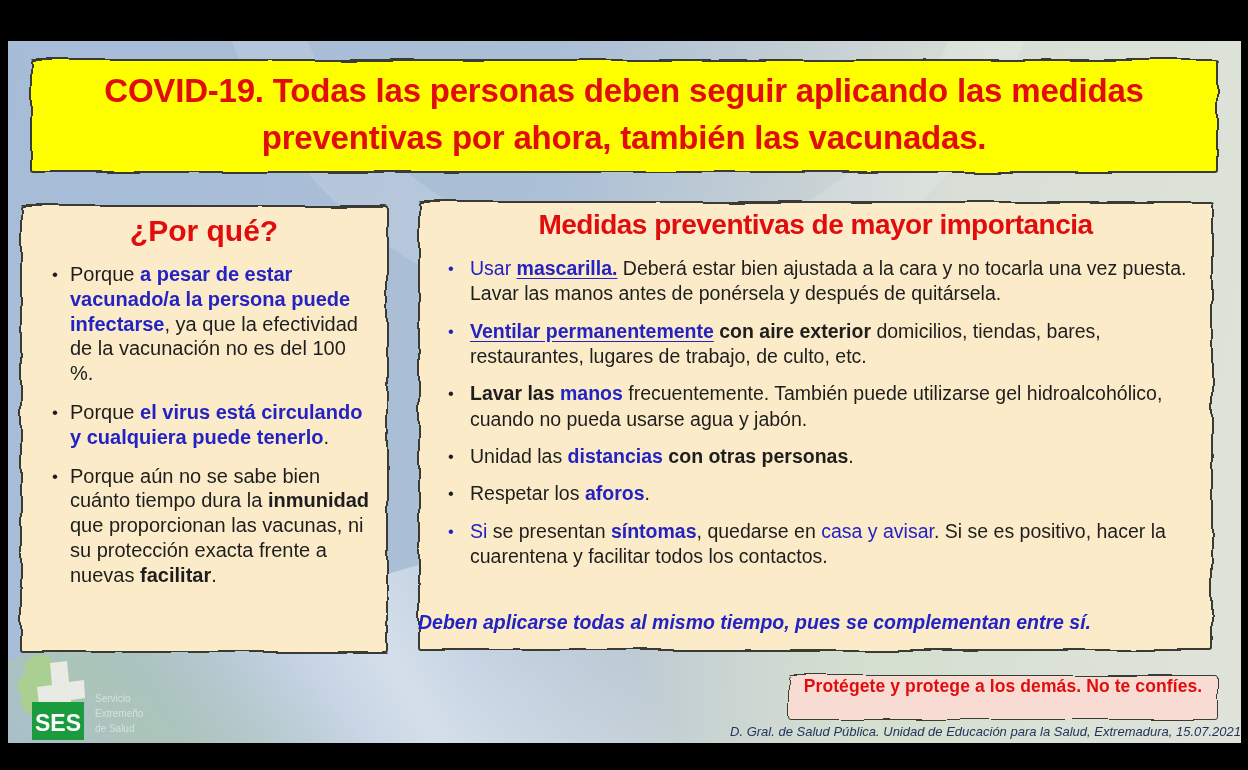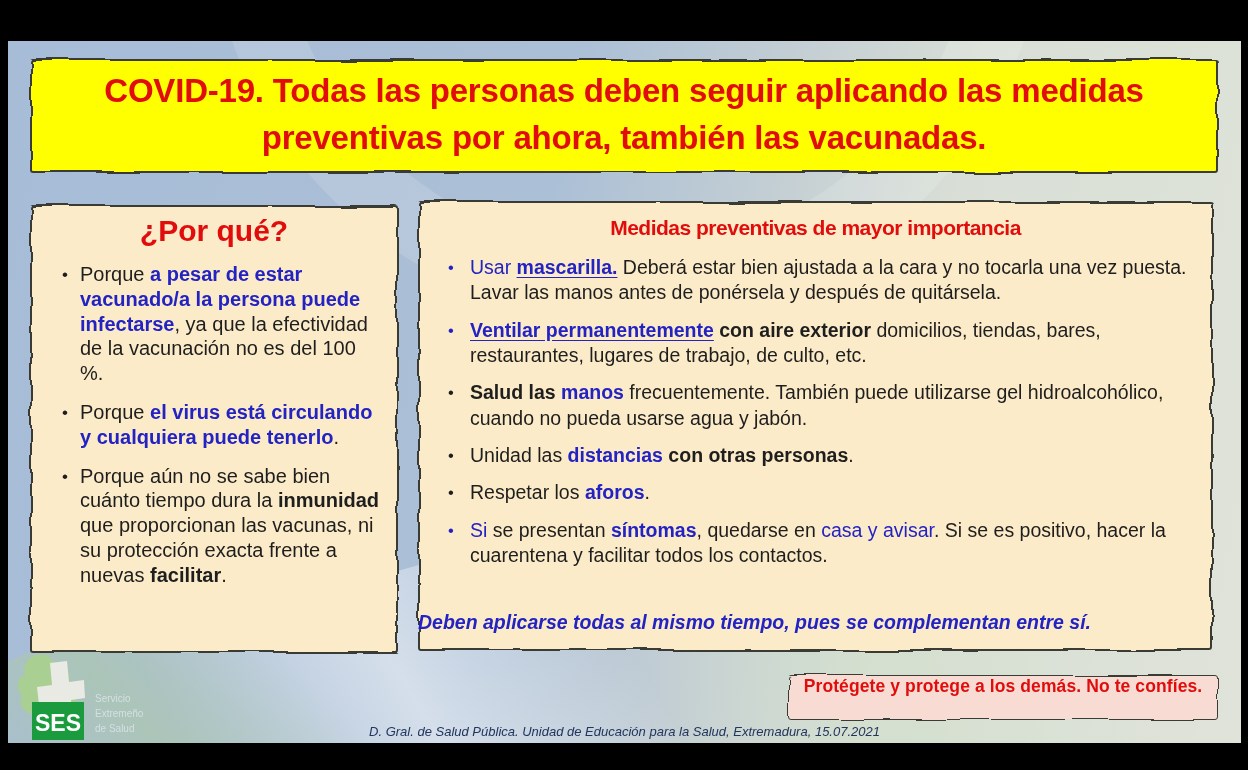--- a/index.html
+++ b/index.html
@@ -60,32 +60,32 @@
   .banner-title{
     padding:8px 40px 0 40px;
     text-align:center;
     color:var(--red);
     font-weight:bold;
     font-size:33px;
     line-height:1.43;
     letter-spacing:-0.2px;
   }
 
-  .why-panel{left:22px;top:164px;width:368px;height:448px;}
+  .why-panel{left:12px;top:164px;width:368px;height:448px;}
   .why-panel .paper-skin{background:var(--panel-bg);}
   .panel-heading{
     text-align:center;color:var(--red);font-weight:bold;
   }
   .why-heading{font-size:30px;padding-top:9px;}
   .why-bullets{padding:14px 16px 0 20px;}
   .why-panel .bullet{font-size:20px;line-height:1.24;margin-bottom:14px;}
 
   .measures-panel{left:410px;top:160px;width:795px;height:450px;}
   .measures-panel .paper-skin{background:var(--panel-bg);}
-  .measures-heading{font-size:21px;padding-top:15px;letter-spacing:-0.5px;}
+  .measures-heading{font-size:28px;padding-top:8px;letter-spacing:-0.5px;}
   .measures-bullets{padding:15px 18px 0 14px;}
   .measures-panel .bullet{font-size:19.5px;line-height:1.3;margin-bottom:12px;}
 
   .bullet{display:flex;color:var(--ink);}
   .dot{width:38px;flex:0 0 38px;text-align:center;font-size:0.85em;padding-top:2px;}
   .why-panel .dot{width:30px;flex:0 0 30px;}
   .dot.marker-blue{color:var(--blue);}
   .dot.marker-black{color:var(--ink);}
   .bullet-text{flex:1;}
 
@@ -103,21 +103,21 @@
 
   .reminder{left:780px;top:634px;width:430px;height:45px;}
   .reminder .paper-skin{background:var(--pink-bg);border-width:1.5px;}
   .reminder-text{
     text-align:center;color:var(--red);font-weight:bold;font-size:17.5px;
     padding-top:1px;letter-spacing:0.1px;
   }
 
   .footer-credit{
     position:absolute;left:0;right:0;top:683px;
-    text-align:center;
+    text-align:right;
     font-style:italic;
     font-size:13px;
     color:#22355C;
   }
 
   .ses-logo{position:absolute;left:2px;top:610px;width:230px;height:92px;z-index:2;}
   .ses-logo svg{position:absolute;left:0;top:0;}
   .ses-wordmark{
     position:absolute;left:85px;top:40px;
     font-size:10px;line-height:1.5;
@@ -176,21 +176,21 @@
           <div class="bullet">
             <span class="dot marker-blue">•</span>
             <span class="bullet-text"><span class="seg blue">Usar </span><span class="seg blue-bold-underline">mascarilla.</span><span class="seg plain"> Deberá estar bien ajustada a la cara y no tocarla una vez puesta. Lavar las manos antes de ponérsela y después de quitársela.</span></span>
           </div>
           <div class="bullet">
             <span class="dot marker-blue">•</span>
             <span class="bullet-text"><span class="seg blue-bold-underline">Ventilar permanentemente</span><span class="seg bold"> con aire exterior</span><span class="seg plain"> domicilios, tiendas, bares, restaurantes, lugares de trabajo, de culto, etc.</span></span>
           </div>
           <div class="bullet">
             <span class="dot marker-black">•</span>
-            <span class="bullet-text"><span class="seg bold">Salud las </span><span class="seg blue-bold">manos</span><span class="seg plain"> frecuentemente. También puede utilizarse gel hidroalcohólico, cuando no pueda usarse agua y jabón.</span></span>
+            <span class="bullet-text"><span class="seg bold">Lavar las </span><span class="seg blue-bold">manos</span><span class="seg plain"> frecuentemente. También puede utilizarse gel hidroalcohólico, cuando no pueda usarse agua y jabón.</span></span>
           </div>
           <div class="bullet">
             <span class="dot marker-black">•</span>
             <span class="bullet-text"><span class="seg plain">Unidad las </span><span class="seg blue-bold">distancias</span><span class="seg bold"> con otras personas</span><span class="seg plain">.</span></span>
           </div>
           <div class="bullet">
             <span class="dot marker-black">•</span>
             <span class="bullet-text"><span class="seg plain">Respetar los </span><span class="seg blue-bold">aforos</span><span class="seg plain">.</span></span>
           </div>
           <div class="bullet">

